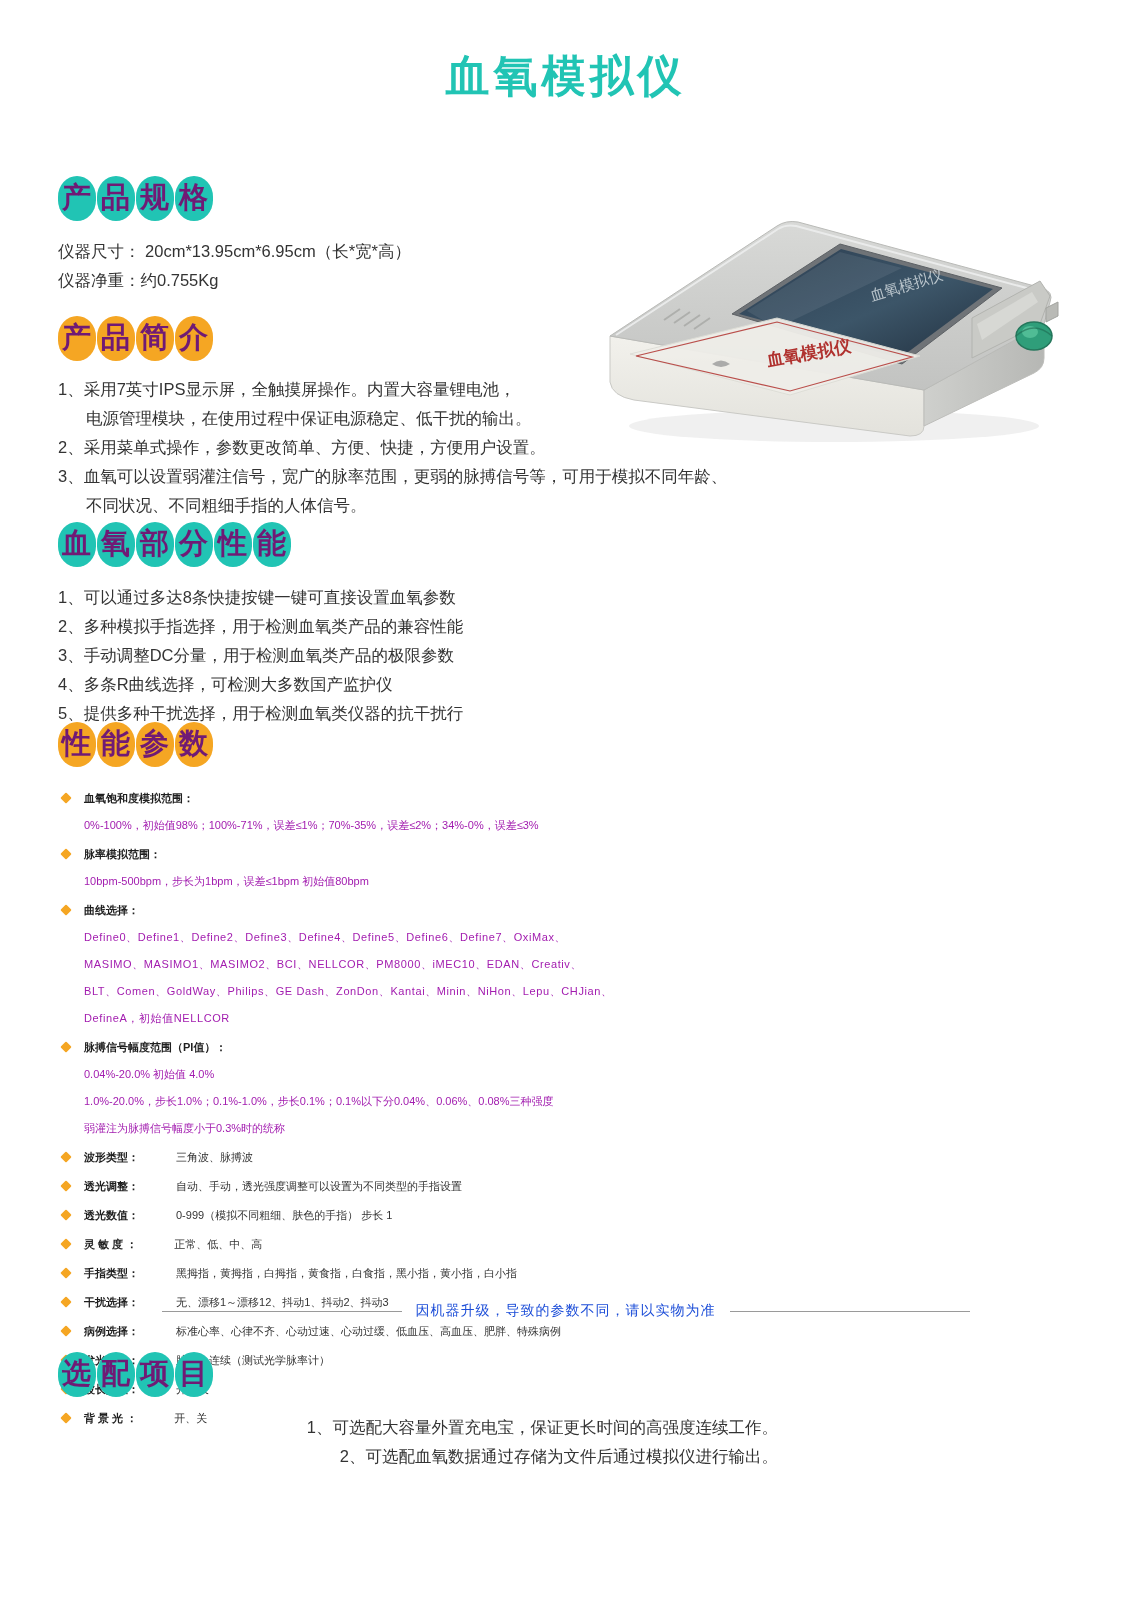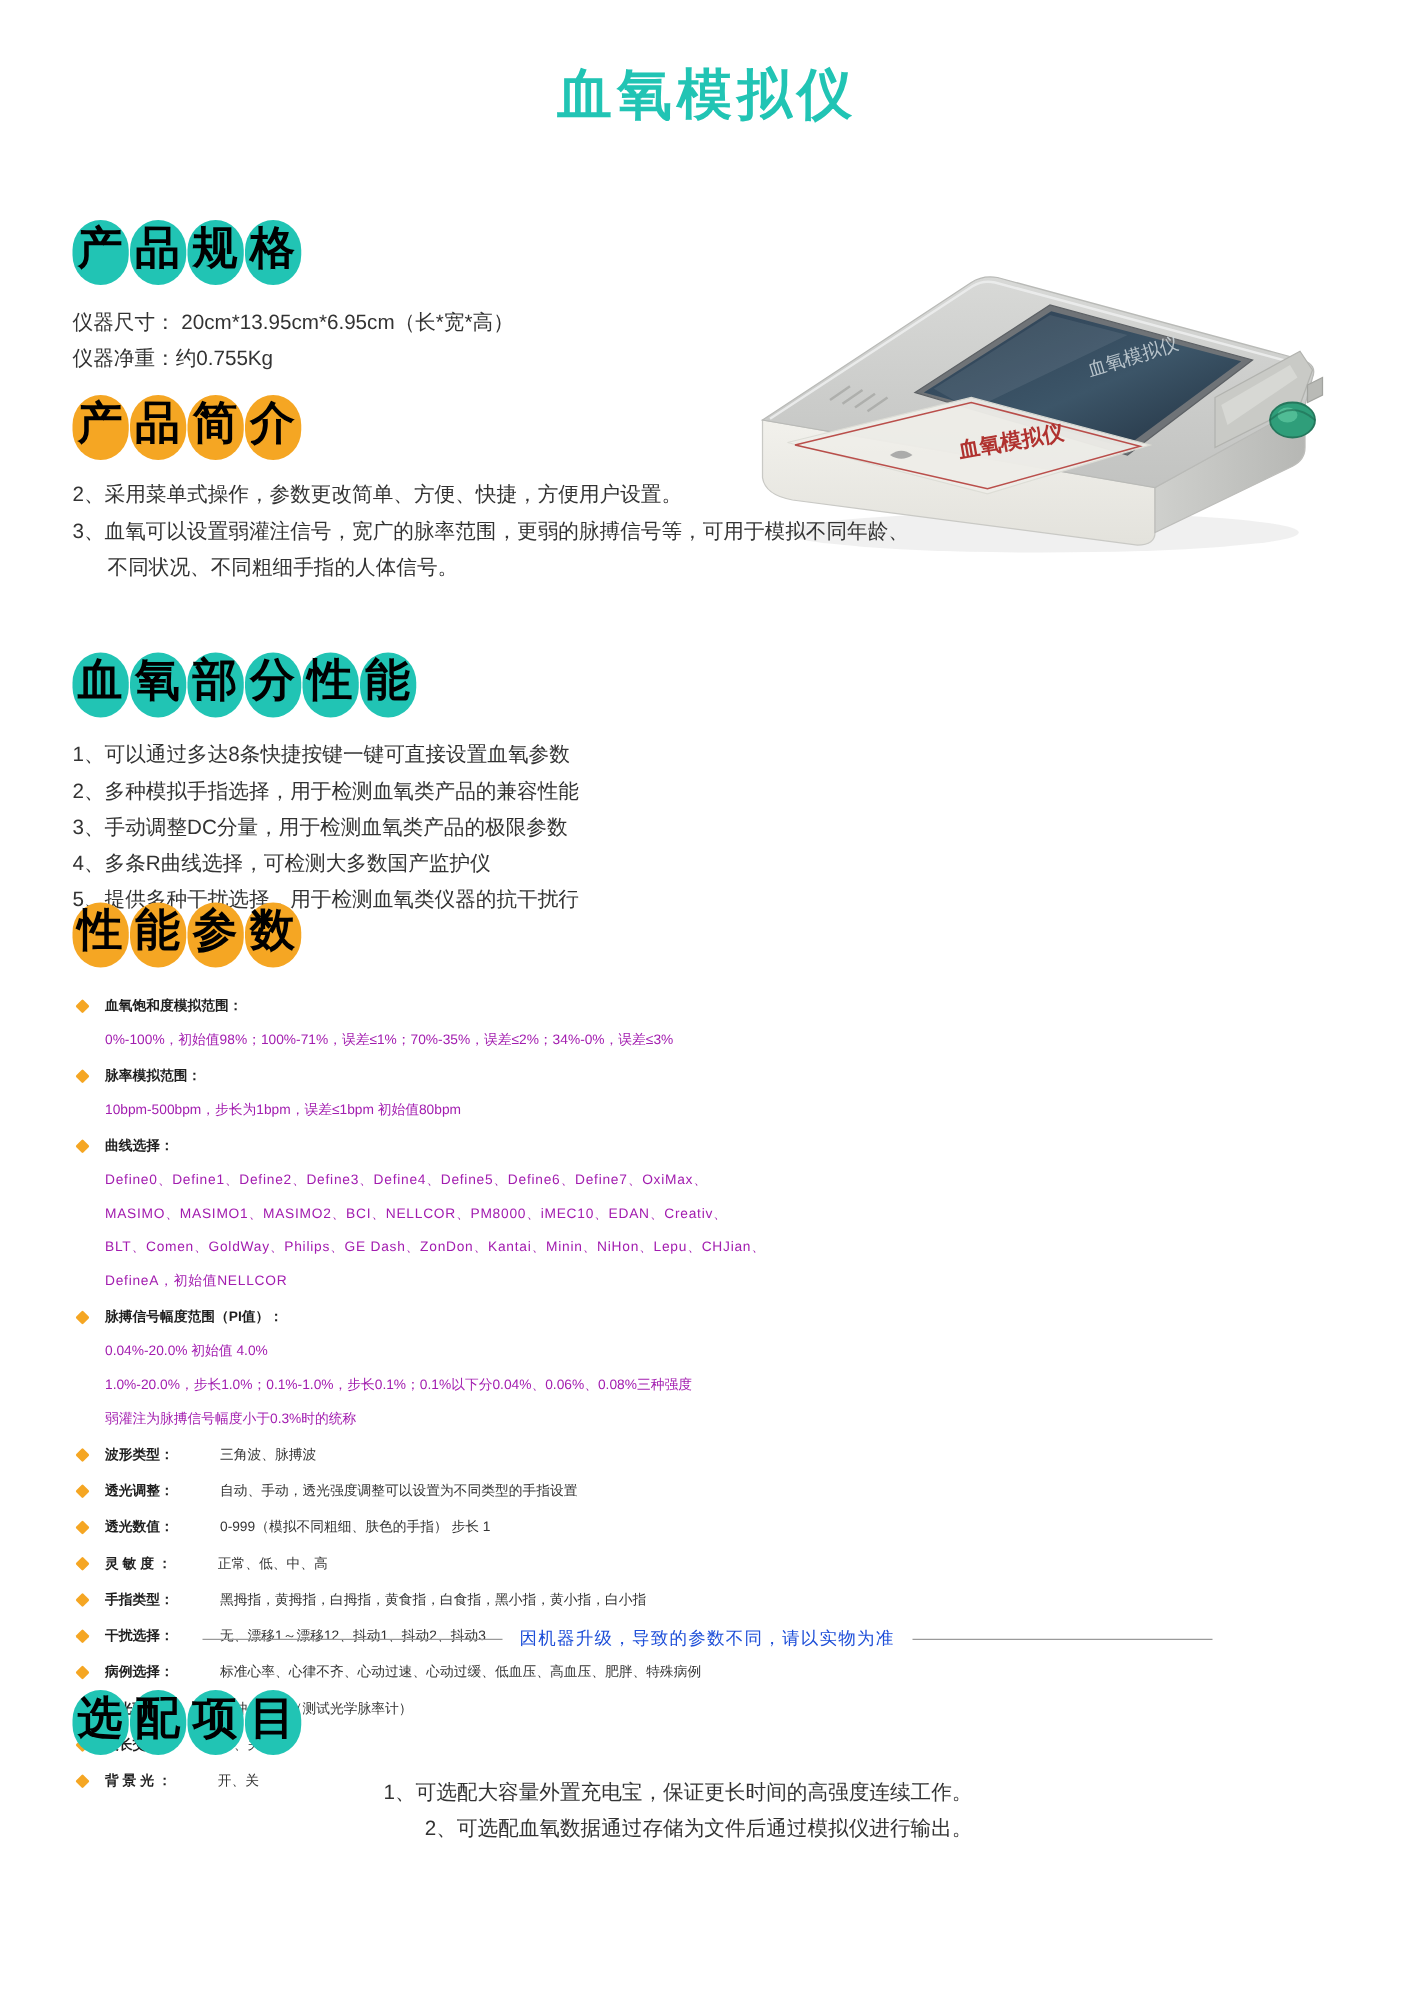--- a/index.html
+++ b/index.html
@@ -30,27 +30,26 @@
     font-weight: bold;
     color: #21c4b4;
     letter-spacing: 4px;
     padding-top: 52px;
     line-height: 1.1;
   }
 
   
   .sec-head {
     display: inline-block;
-    font-size: 36px;
+    font-size: 29px;
     font-weight: bold;
-    color: #000000;
+    color: #701a75;
     letter-spacing: 1px;
     line-height: 1;
     white-space: nowrap;
-    font-family: Liberation Mono, monospace;
   }
   .sec-head span.ch {
     display: inline-block;
     border-radius: 50% / 46%;
     padding: 7px 4px 9px 4px;
     margin-right: 1px;
     min-width: 30px;
     text-align: center;
   }
   .teal span.ch { background: #21c4b4; }
@@ -225,20 +224,24 @@
       <div>仪器净重：约0.755Kg</div>
     </div>
   </div>
 
   <div class="block" style="left:58px; top:316px; width:720px;">
     <div class="sec-head orange">
       <span class="ch">产</span><span class="ch">品</span><span class="ch">简</span><span class="ch">介</span>
     </div>
     <ul class="numlist" style="margin-top:14px;">
       <li>
+        <span>1、采用7英寸IPS显示屏，全触摸屏操作。内置大容量锂电池，</span>
+        <span class="sub">电源管理模块，在使用过程中保证电源稳定、低干扰的输出。</span>
+      </li>
+      <li>
         <span>2、采用菜单式操作，参数更改简单、方便、快捷，方便用户设置。</span>
       </li>
       <li>
         <span>3、血氧可以设置弱灌注信号，宽广的脉率范围，更弱的脉搏信号等，可用于模拟不同年龄、</span>
         <span class="sub">不同状况、不同粗细手指的人体信号。</span>
       </li>
     </ul>
   </div>
 
   <div class="block" style="left:58px; top:522px; width:720px;">

